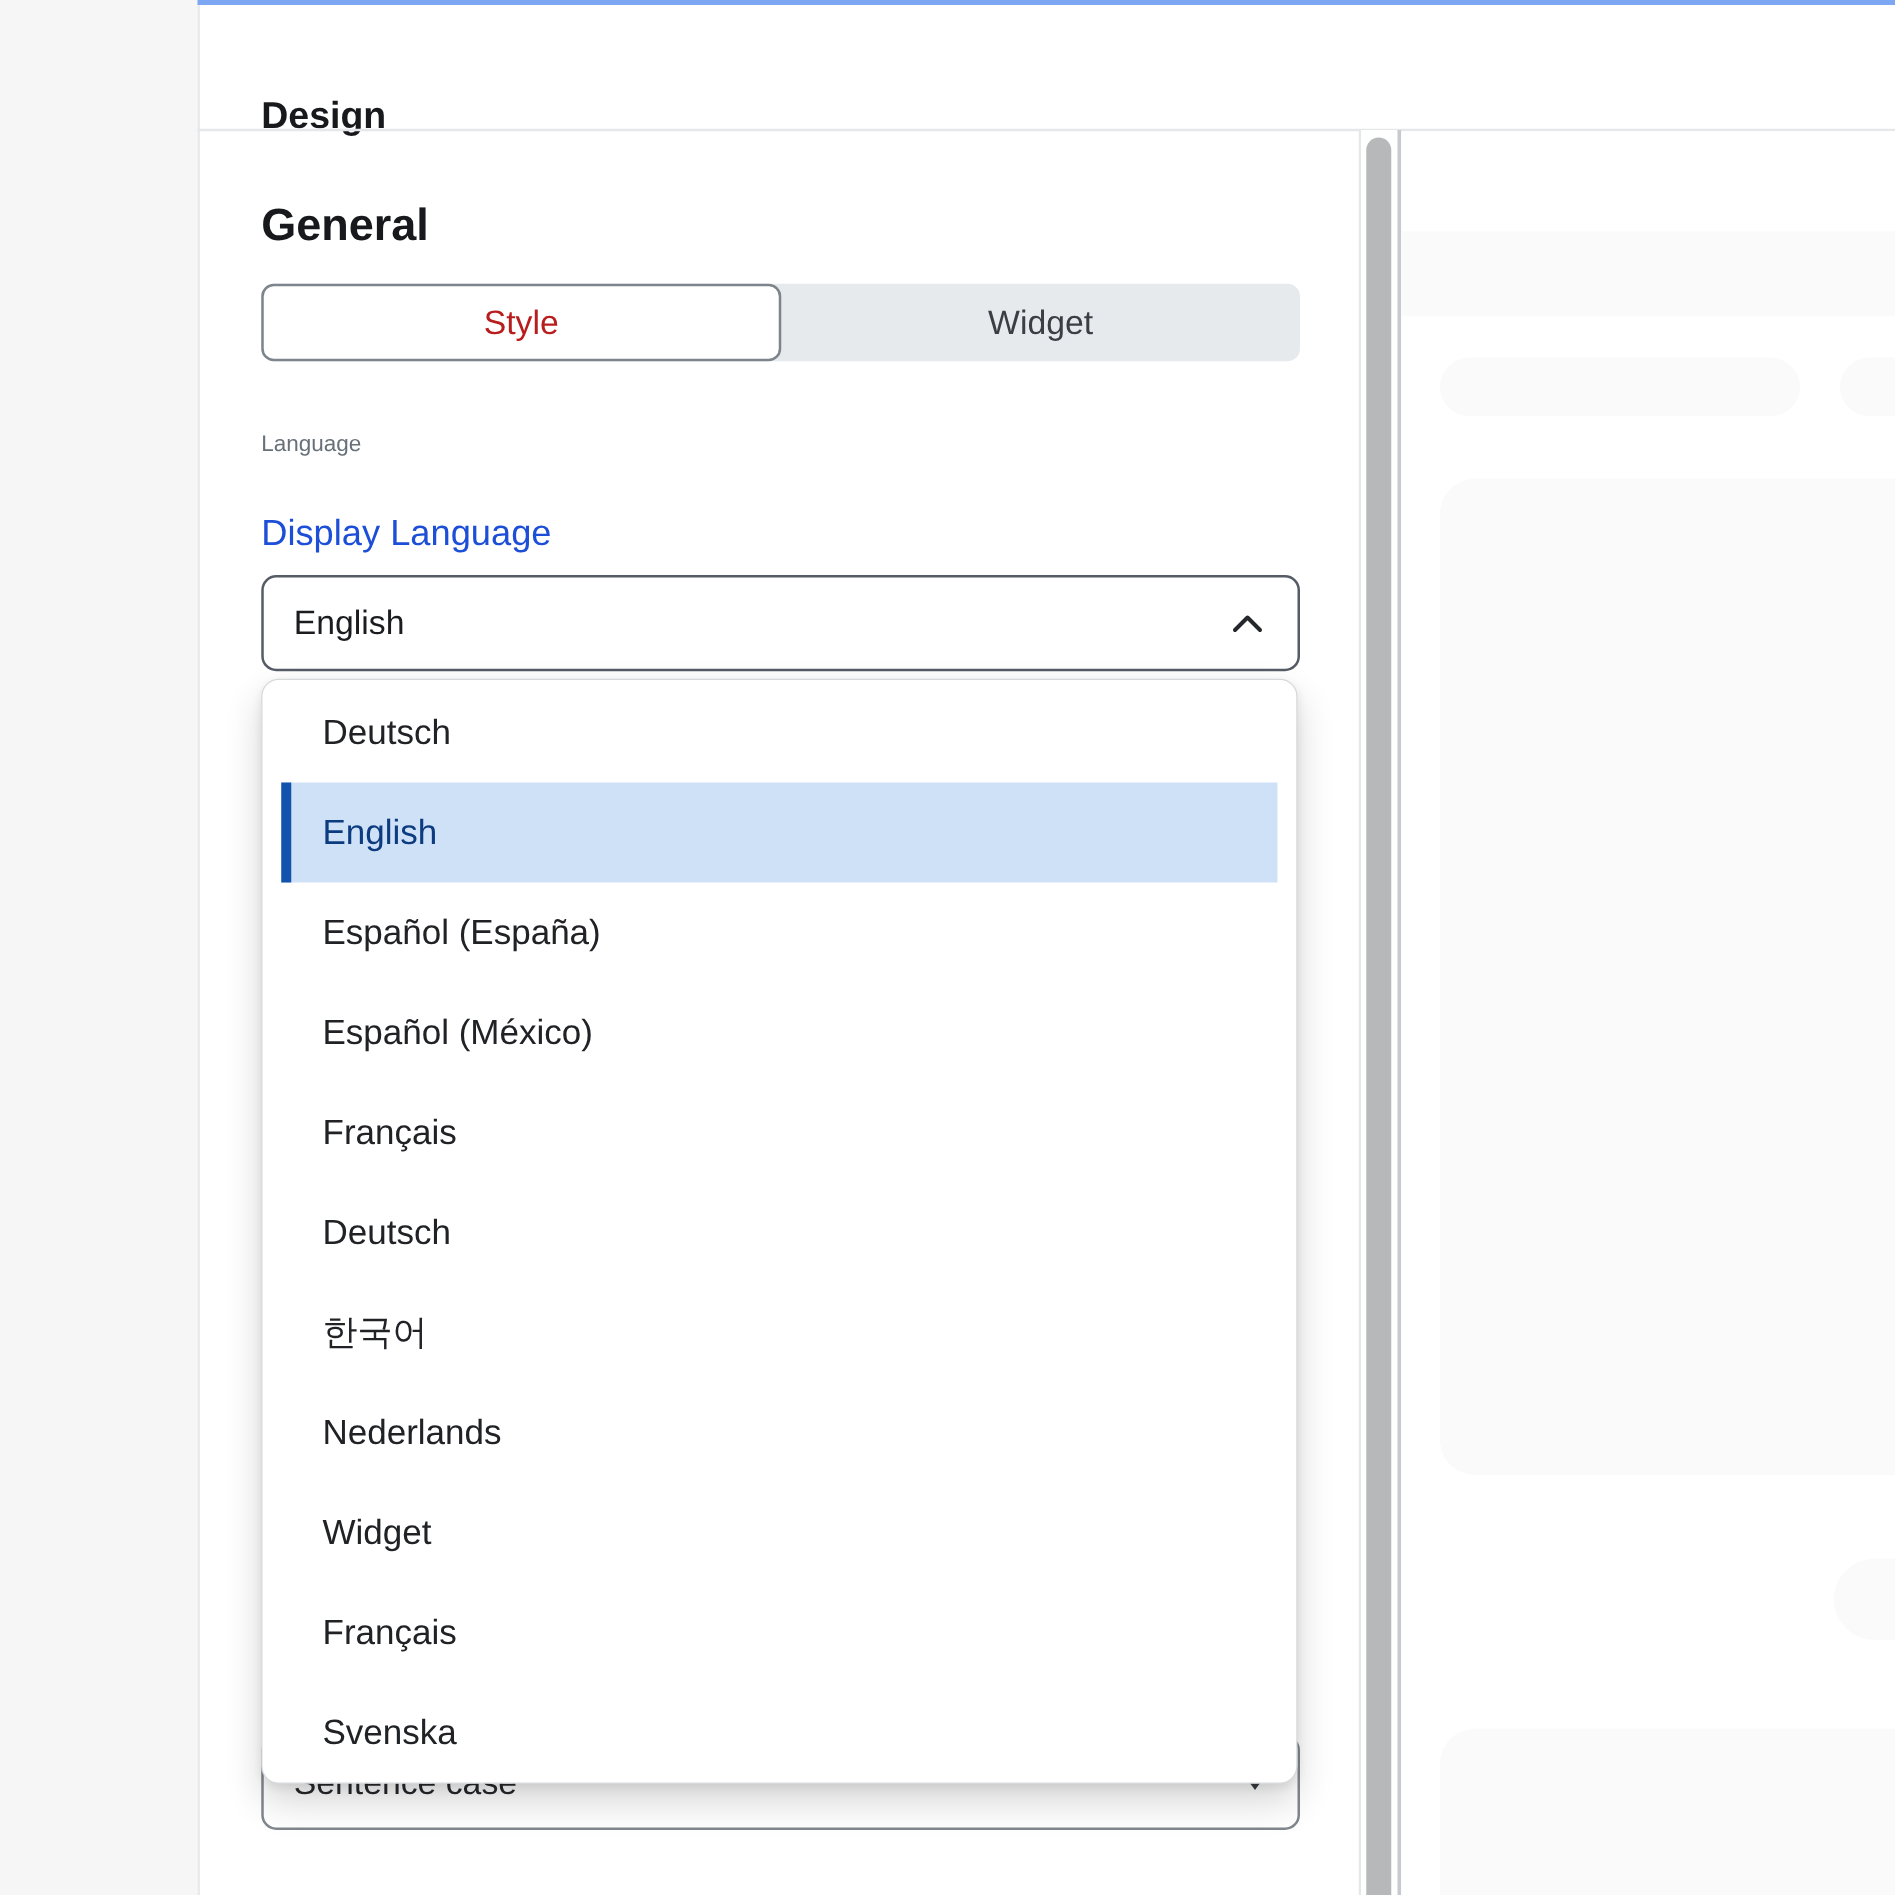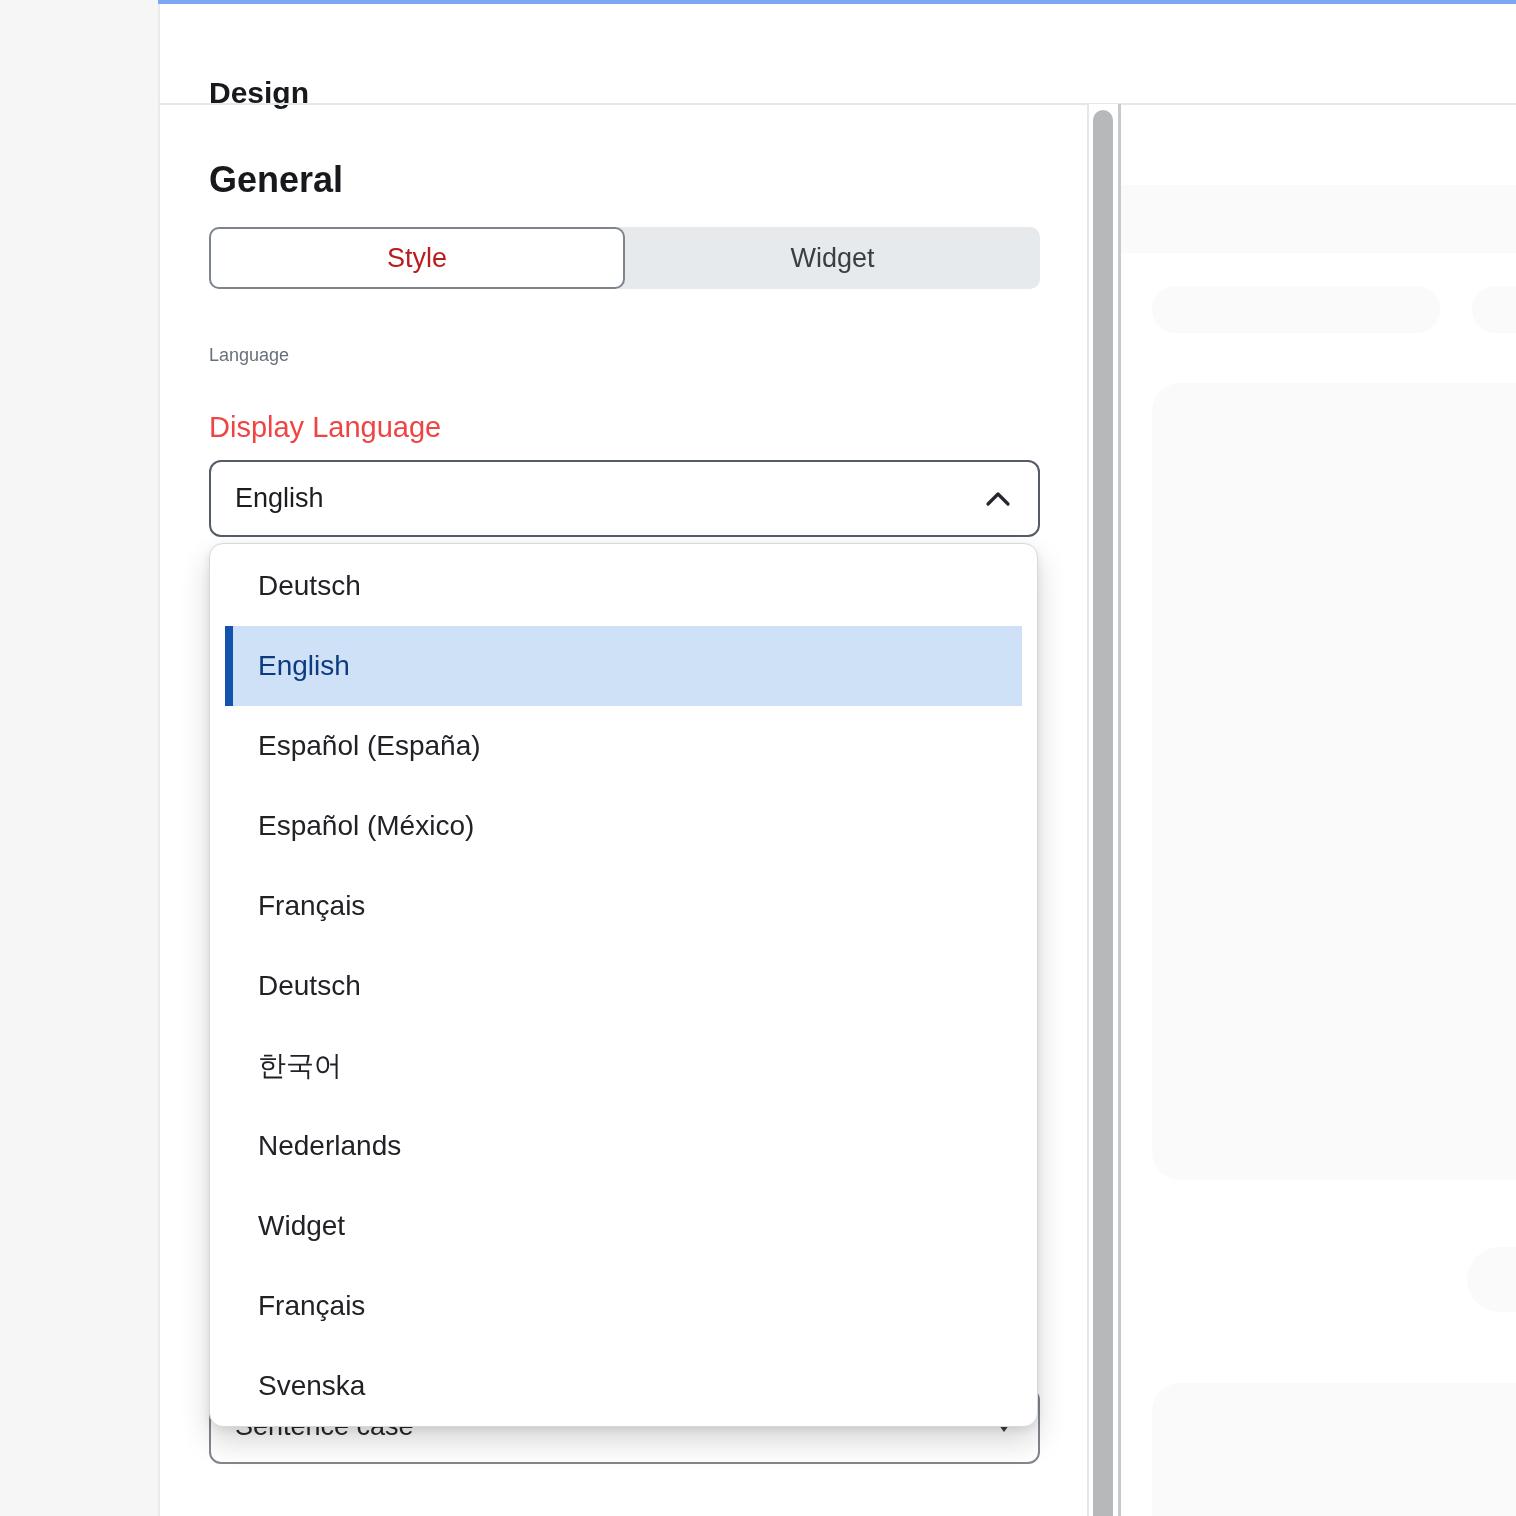--- a/index.html
+++ b/index.html
@@ -21,21 +21,21 @@
   .general-title{left:209px;top:159px;font-size:36px;font-weight:700;color:#17191c;}
 
   
   .segmented{left:209px;top:227px;width:831px;height:62px;background:#e7eaed;border-radius:10px;}
   .seg-selected{left:0;top:0;width:416px;height:62px;background:#ffffff;border:2px solid #7e848c;border-radius:10px;
     display:flex;align-items:center;justify-content:center;font-size:27px;color:#b91c1c;}
   .seg-unselected{left:416px;top:0;width:415px;height:62px;border-radius:0 10px 10px 0;
     display:flex;align-items:center;justify-content:center;font-size:27px;color:#3a3f45;}
 
   .lang-label{left:209px;top:345px;font-size:18px;color:#68707a;}
-  .dl-label{left:209px;top:411px;font-size:29px;color:#ef4444;}
+  .dl-label{left:209px;top:411px;font-size:29px;color:#1d4ed8;}
 
   
   .select{left:209px;top:460px;width:831px;height:77px;background:#fff;border:2px solid #565c66;border-radius:12px;
     display:flex;align-items:center;justify-content:space-between;padding:0 26px 0 24px;}
   .select-value{font-size:27px;color:#1a1c1f;}
 
   
   .dropdown{left:209px;top:543px;width:829px;height:884px;background:#fff;
     border:1px solid #d6d9dc;border-radius:14px;padding:2px 15px;z-index:10;
     box-shadow:0 3px 8px rgba(0,0,0,0.08),0 14px 30px rgba(0,0,0,0.16);overflow:hidden;}

